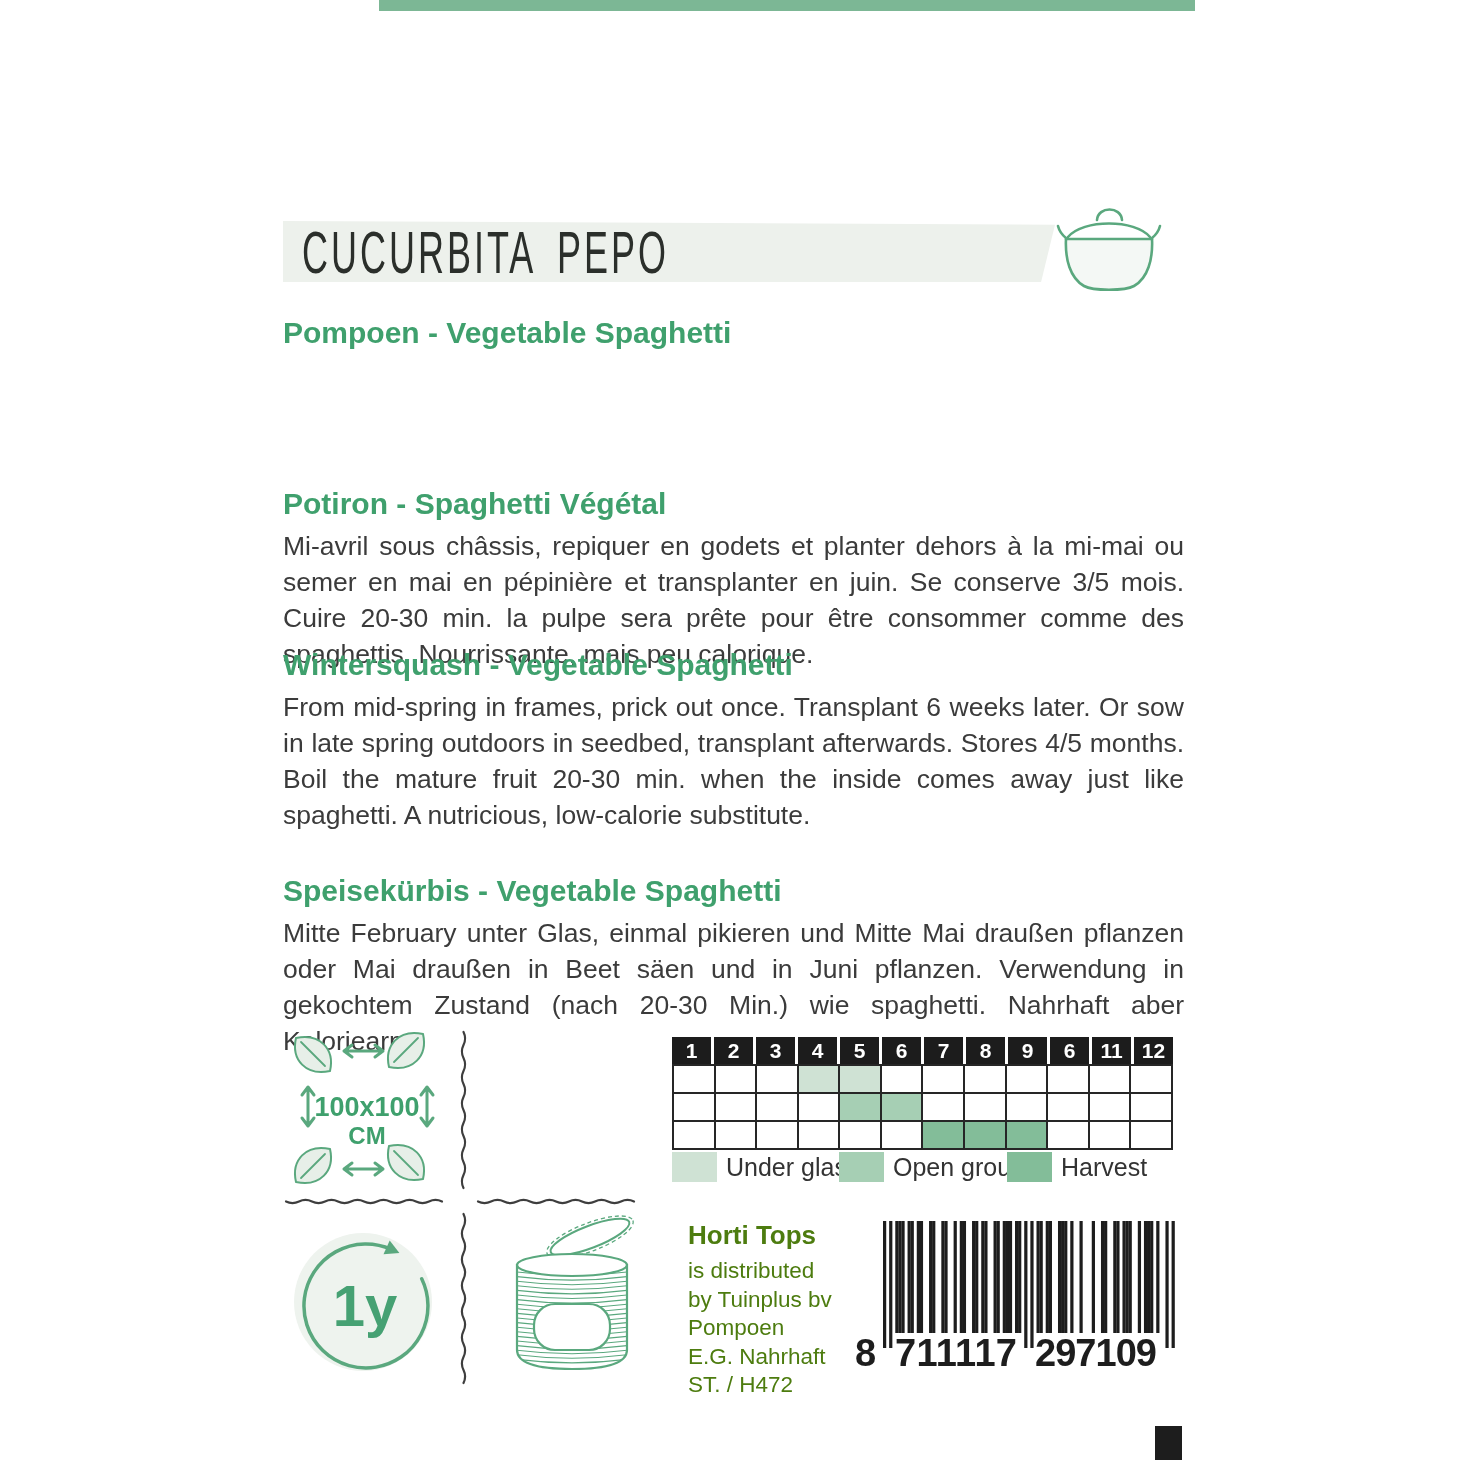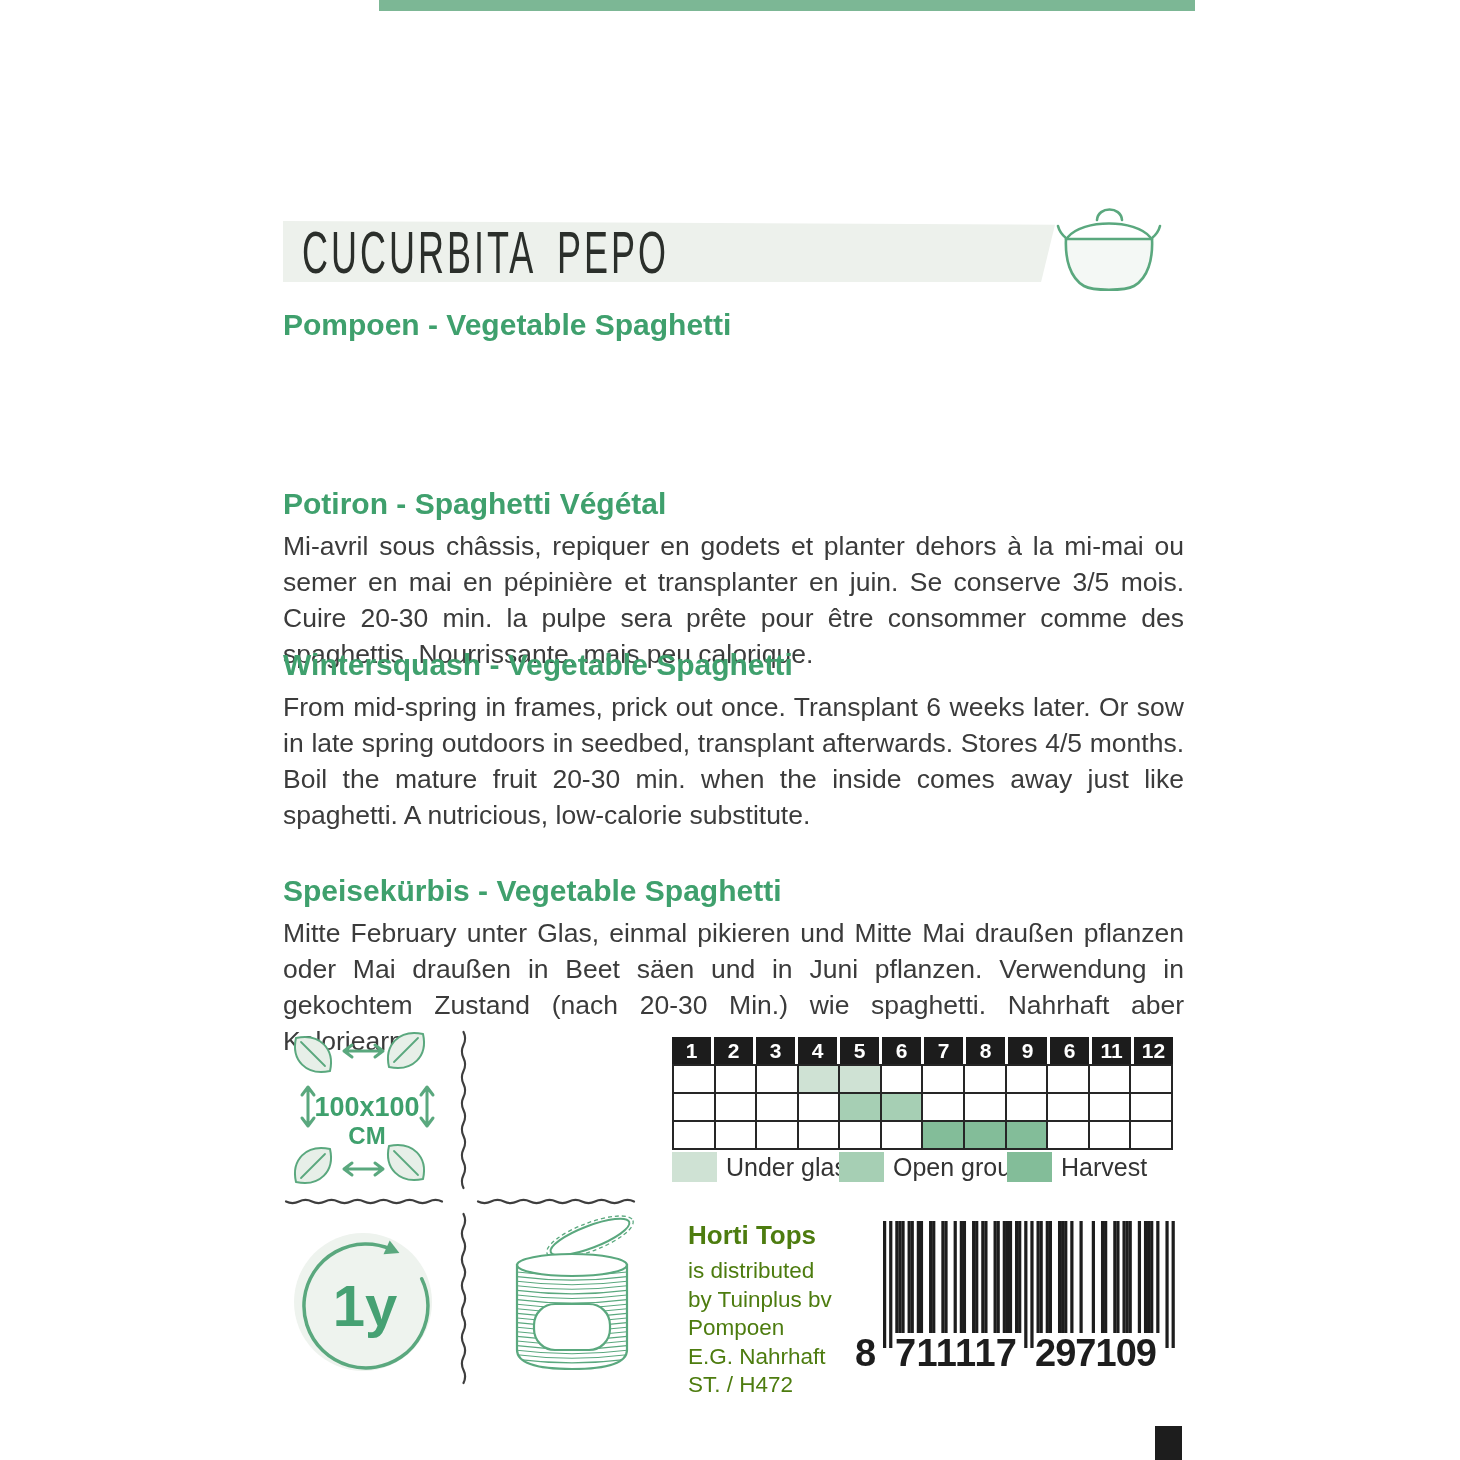--- a/index.html
+++ b/index.html
@@ -10,21 +10,21 @@
 
   .title-band{position:absolute;left:283px;top:221px;width:772px;height:61px;background:var(--band-bg);
               clip-path:polygon(0 0,100% 6%,98.2% 100%,0 100%);}
   .title{position:absolute;left:302px;top:224px;font-size:60px;line-height:58px;color:#2b2f2b;
          font-weight:400;letter-spacing:5px;word-spacing:16px;transform:scaleX(.60);transform-origin:left top;white-space:nowrap;}
 
   .pot-svg{position:absolute;left:1056px;top:200px;width:106px;height:98px;}
 
   .sections{position:absolute;left:283px;top:0;width:901px;}
   .section{position:absolute;left:0;width:100%;}
-  .sec-0{top:308px}.sec-1{top:487px}.sec-2{top:648px}.sec-3{top:874px}
+  .sec-0{top:316px}.sec-1{top:487px}.sec-2{top:648px}.sec-3{top:874px}
   .sec-h{margin:0 0 7px 0;font-size:30px;font-weight:700;color:var(--heading-green);}
   .sec-b{margin:0;font-size:26.5px;line-height:36px;color:var(--body-text);text-align:justify;}
 
   .spacing-svg{position:absolute;left:281px;top:1026px;width:168px;height:168px;}
   .g-stroke{stroke:var(--icon-green);fill:none;stroke-width:2.6;stroke-linecap:round;stroke-linejoin:round;}
   .leaf-fill{fill:var(--icon-fill);stroke:var(--icon-green);stroke-width:2;}
   .leaf-rib{fill:none;stroke:var(--icon-green);stroke-width:1.8;stroke-linecap:round;}
   .arrow{stroke:var(--icon-green);stroke-width:3;fill:none;stroke-linecap:round;stroke-linejoin:round;}
   .sp-num{font-family:"Liberation Sans",sans-serif;font-weight:700;fill:var(--heading-green);}
 

